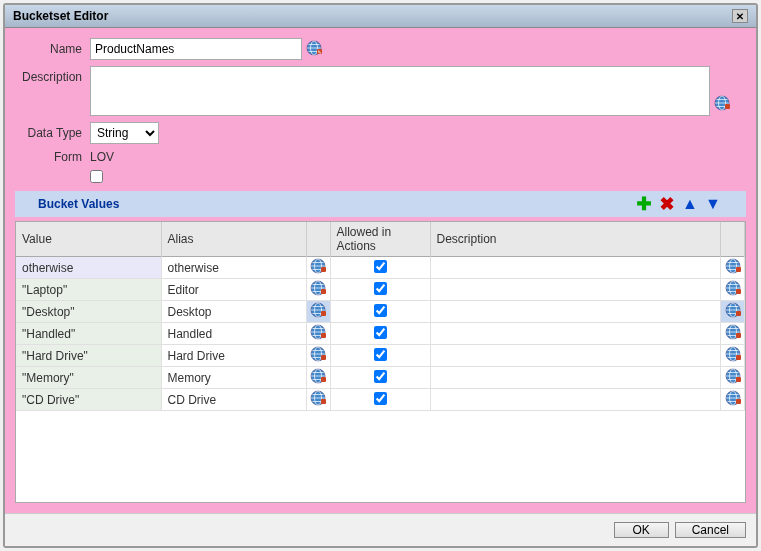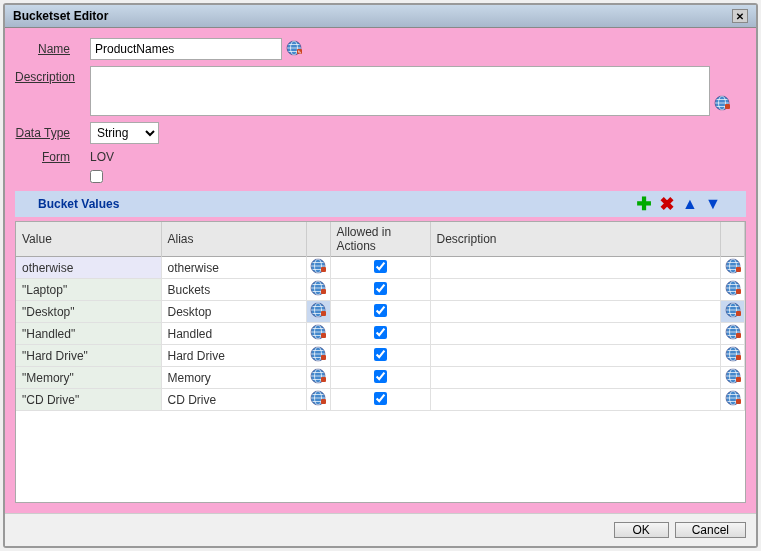--- a/index.html
+++ b/index.html
@@ -51,33 +51,32 @@
       flex-direction: column;
     }
     .form-row {
       display: flex;
       align-items: center;
       margin-bottom: 6px;
     }
     .form-label {
       width: 75px;
       text-align: right;
-      padding-right: 20px;
+      padding-right: 8px;
       font-size: 12px;
       color: #333;
-      text-decoration: underline;
     }
     .form-input {
       border: 1px solid #aaa;
       background: white;
       padding: 2px 4px;
       font-size: 12px;
       height: 22px;
     }
-    .name-input { width: 192px; }
+    .name-input { width: 212px; }
     .desc-textarea {
       width: 620px;
       height: 50px;
       border: 1px solid #aaa;
       background: white;
       padding: 2px 4px;
       font-size: 12px;
       resize: none;
     }
     .form-value {
@@ -314,21 +313,21 @@
     <circle cx="8" cy="8" r="7" fill="#4488cc" stroke="#226" stroke-width="0.5"></circle>
     <ellipse cx="8" cy="8" rx="3.5" ry="7" fill="none" stroke="#fff" stroke-width="0.7"></ellipse>
     <line x1="1" y1="8" x2="15" y2="8" stroke="#fff" stroke-width="0.7"></line>
     <line x1="2.5" y1="4.5" x2="13.5" y2="4.5" stroke="#fff" stroke-width="0.7"></line>
     <line x1="2.5" y1="11.5" x2="13.5" y2="11.5" stroke="#fff" stroke-width="0.7"></line>
     <rect x="11" y="9" width="5" height="5" fill="#cc4422" rx="1"></rect>
   </svg></td>
   </tr>
             <tr>
     <td class="cell-value" style="background:#e8f0e8; width:145px;">"Laptop"</td>
-    <td class="cell-alias" style="width:145px;">Buckets</td>
+    <td class="cell-alias" style="width:145px;">Editor</td>
     <td class="cell-icon"><svg width="16" height="16" viewBox="0 0 16 16" xmlns="http://www.w3.org/2000/svg">
     <circle cx="8" cy="8" r="7" fill="#4488cc" stroke="#226" stroke-width="0.5"></circle>
     <ellipse cx="8" cy="8" rx="3.5" ry="7" fill="none" stroke="#fff" stroke-width="0.7"></ellipse>
     <line x1="1" y1="8" x2="15" y2="8" stroke="#fff" stroke-width="0.7"></line>
     <line x1="2.5" y1="4.5" x2="13.5" y2="4.5" stroke="#fff" stroke-width="0.7"></line>
     <line x1="2.5" y1="11.5" x2="13.5" y2="11.5" stroke="#fff" stroke-width="0.7"></line>
     <rect x="11" y="9" width="5" height="5" fill="#cc4422" rx="1"></rect>
   </svg></td>
     <td class="cell-allowed checkbox-cell" style="width:100px; text-align:center;"><input type="checkbox" checked="" style=""></td>
     <td class="cell-desc" style="min-width:160px;"></td>

